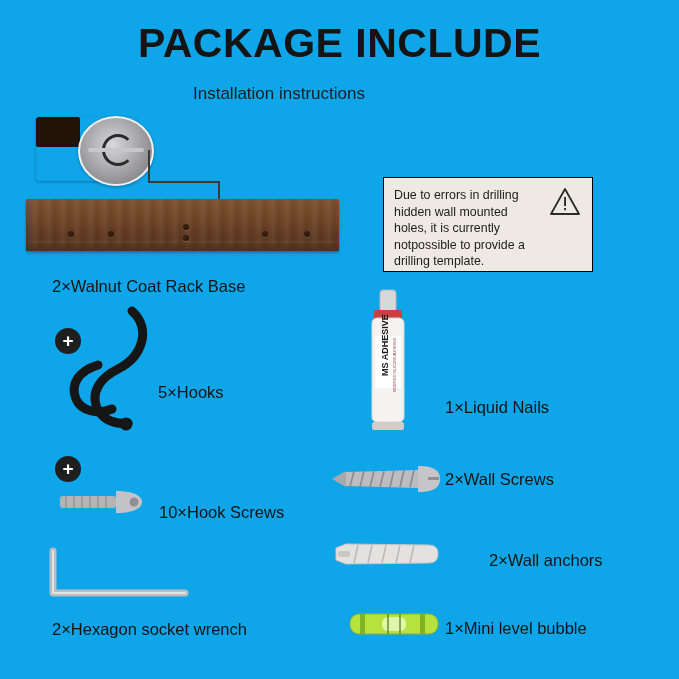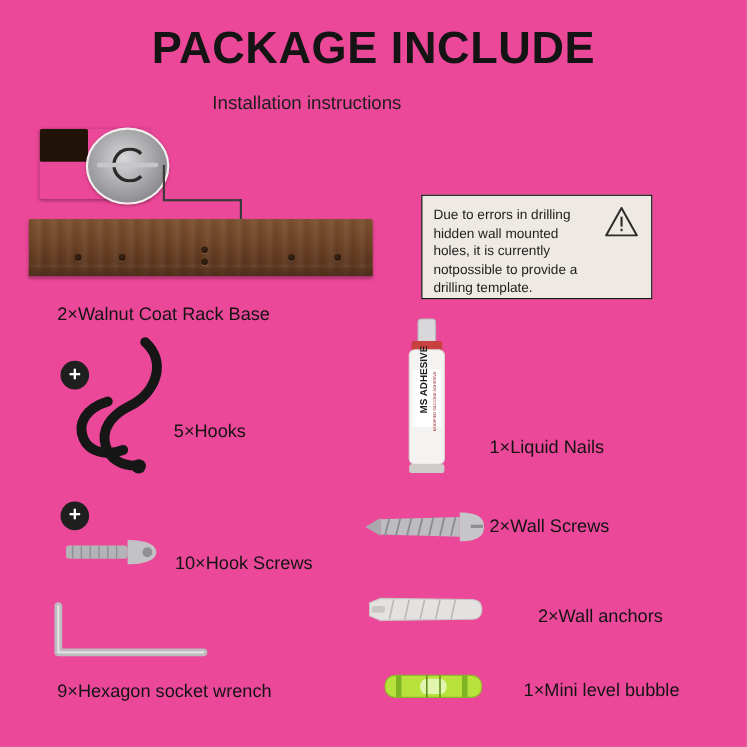--- a/index.html
+++ b/index.html
@@ -7,21 +7,21 @@
     padding: 0;
     background: #ffffff;
   }
   body {
     font-family: "Liberation Sans", sans-serif;
   }
   #page {
     position: relative;
     width: 679px;
     height: 679px;
-    background: #ec4899;
+    background: #0ea5e9;
     overflow: hidden;
   }
   
   #title {
     position: absolute;
     left: 0;
     top: 20px;
     width: 679px;
     text-align: center;
     font-size: 41px;
@@ -282,21 +282,21 @@
     </g>
     <path d="M58 4 C76 4 84 9 84 15 C84 21 76 26 58 26 Z" fill="#c3c3c7"></path>
     <circle cx="76" cy="15" r="4.5" fill="#8f8f95"></circle>
   </svg>
   <div class="caption" style="left:159px; top:503px;">10×Hook Screws</div>
 
   <svg id="wrench" viewBox="0 0 150 62">
     <path d="M8 6 L8 48 L140 48" fill="none" stroke="#bcbcc0" stroke-width="7" stroke-linecap="round" stroke-linejoin="round"></path>
     <path d="M8 6 L8 48 L140 48" fill="none" stroke="#e2e2e4" stroke-width="2" stroke-linecap="round" stroke-linejoin="round"></path>
   </svg>
-  <div class="caption" style="left:52px; top:620px;">9×Hexagon socket wrench</div>
+  <div class="caption" style="left:52px; top:620px;">2×Hexagon socket wrench</div>
 
   <svg id="tube" viewBox="0 0 44 148">
     <rect x="14" y="2" width="16" height="22" rx="3" fill="#d8d8da" stroke="#b5b5b8"></rect>
     <rect x="8" y="22" width="28" height="10" rx="2" fill="#c94040"></rect>
     <rect x="6" y="30" width="32" height="104" rx="5" fill="#f5f3f1" stroke="#d9d6d2"></rect>
     <rect x="6" y="134" width="32" height="8" rx="2" fill="#cfcdc9"></rect>
     <rect x="9" y="48" width="26" height="52" fill="#ffffff"></rect>
     <text x="22" y="88" fill="#1b1b1b" font-size="9" font-family="Liberation Sans, sans-serif" font-weight="bold" transform="rotate(-90 22 88)" text-anchor="start">MS ADHESIVE</text>
     <text x="30" y="104" fill="#9a2b2b" font-size="3.6" font-family="Liberation Sans, sans-serif" transform="rotate(-90 30 104)" text-anchor="start">MODIFIED SILICONE ADHESIVE</text>
   </svg>
@@ -333,15 +333,15 @@
   <div class="caption" style="left:445px; top:551px;margin-left:44px;">2×Wall anchors</div>
 
   <svg id="level" viewBox="0 0 92 32">
     <rect x="2" y="6" width="88" height="20" rx="9" fill="#b7e23c" stroke="#8cb52a"></rect>
     <rect x="12" y="6" width="5" height="20" fill="#7fb326"></rect>
     <rect x="72" y="6" width="5" height="20" fill="#7fb326"></rect>
     <rect x="34" y="9" width="24" height="14" rx="6" fill="#eaf8c2" opacity="0.85"></rect>
     <line x1="40" y1="6" x2="40" y2="26" stroke="#5d8a16" stroke-width="1.4"></line>
     <line x1="52" y1="6" x2="52" y2="26" stroke="#5d8a16" stroke-width="1.4"></line>
   </svg>
-  <div class="caption" style="left:445px; top:619px;margin-left:31px;">1×Mini level bubble</div>
+  <div class="caption" style="left:445px; top:619px;">1×Mini level bubble</div>
 
 </div>
 
 </body></html>

